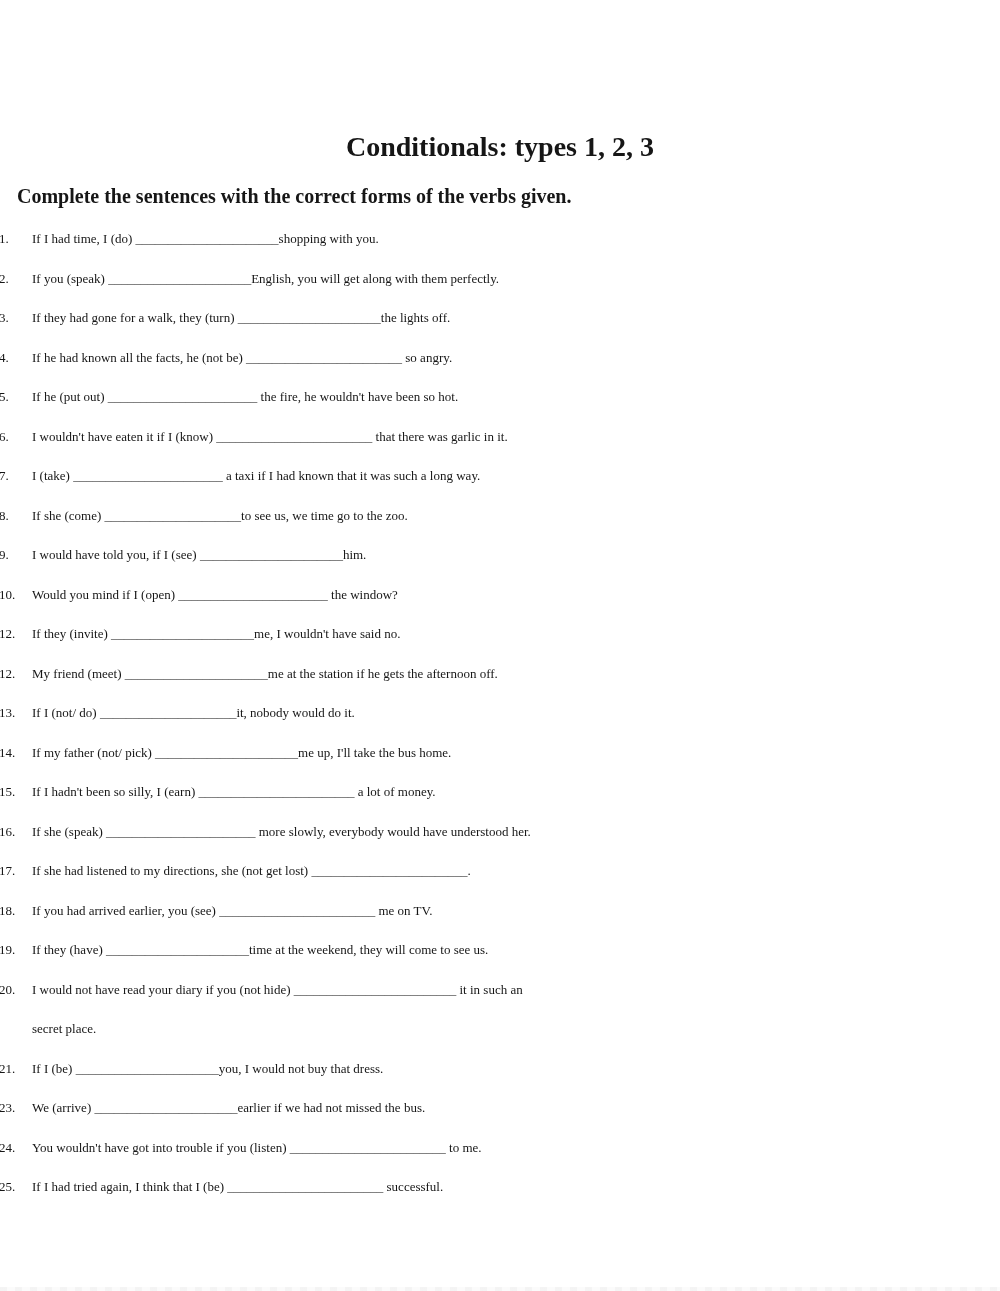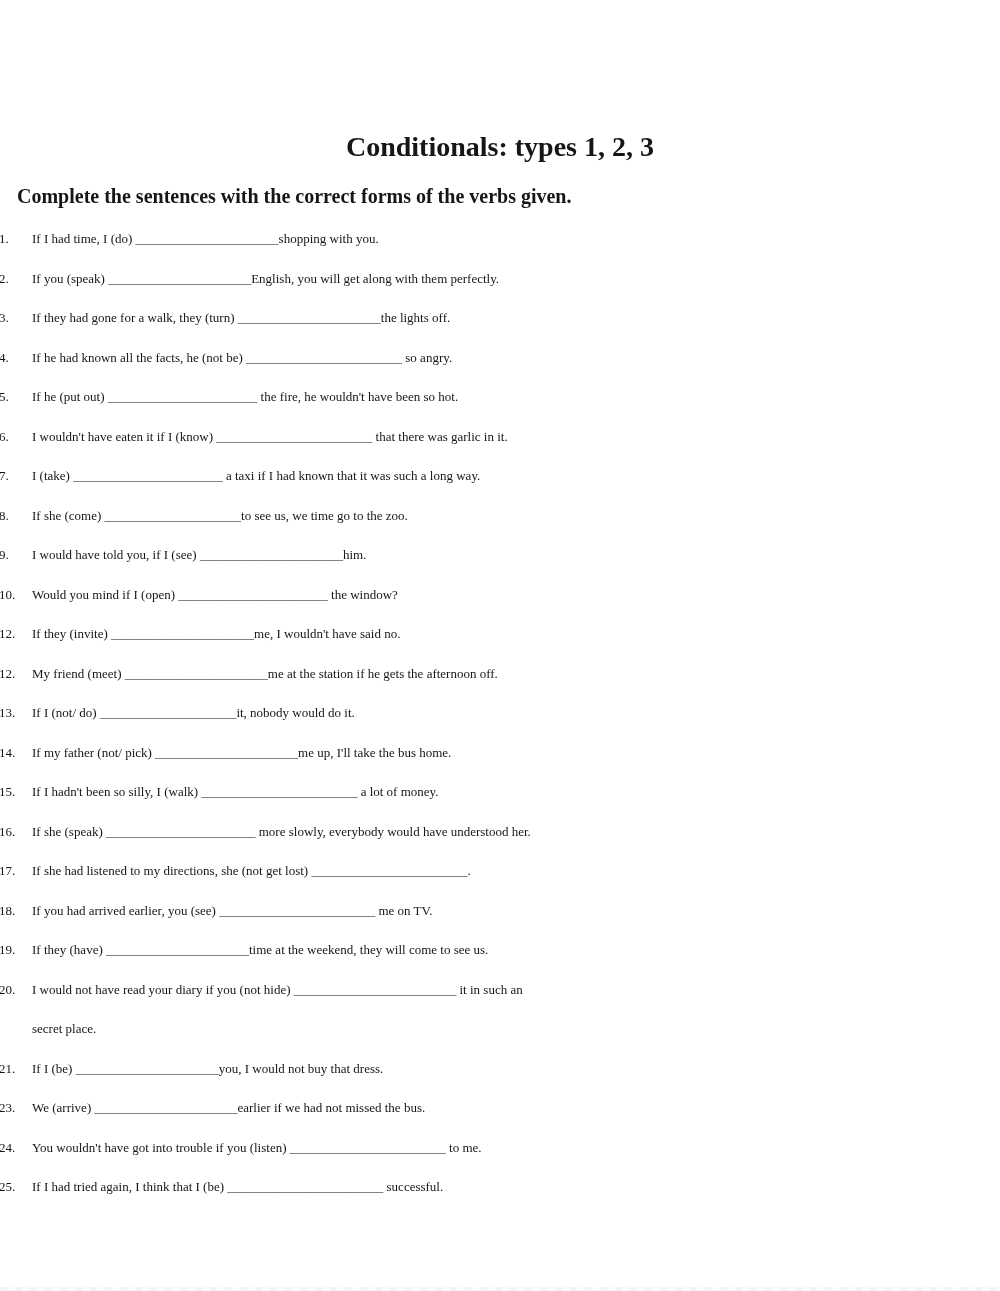--- a/index.html
+++ b/index.html
@@ -96,21 +96,21 @@
       <div class="item">
     <span class="item-num">12.</span><span>My friend (meet) </span><span class="blank">______________________</span><span>me at the station if he gets the afternoon off.</span>
   </div>
       <div class="item">
     <span class="item-num">13.</span><span>If I (not/ do) </span><span class="blank">_____________________</span><span>it, nobody would do it.</span>
   </div>
       <div class="item">
     <span class="item-num">14.</span><span>If my father (not/ pick) </span><span class="blank">______________________</span><span>me up, I'll take the bus home.</span>
   </div>
       <div class="item">
-    <span class="item-num">15.</span><span>If I hadn't been so silly, I (walk) </span><span class="blank">________________________</span><span> a lot of money.</span>
+    <span class="item-num">15.</span><span>If I hadn't been so silly, I (earn) </span><span class="blank">________________________</span><span> a lot of money.</span>
   </div>
       <div class="item">
     <span class="item-num">16.</span><span>If she (speak) </span><span class="blank">_______________________</span><span> more slowly, everybody would have understood her.</span>
   </div>
       <div class="item">
     <span class="item-num">17.</span><span>If she had listened to my directions, she (not get lost) </span><span class="blank">________________________</span><span>.</span>
   </div>
       <div class="item">
     <span class="item-num">18.</span><span>If you had arrived earlier, you (see) </span><span class="blank">________________________</span><span> me on TV.</span>
   </div>

